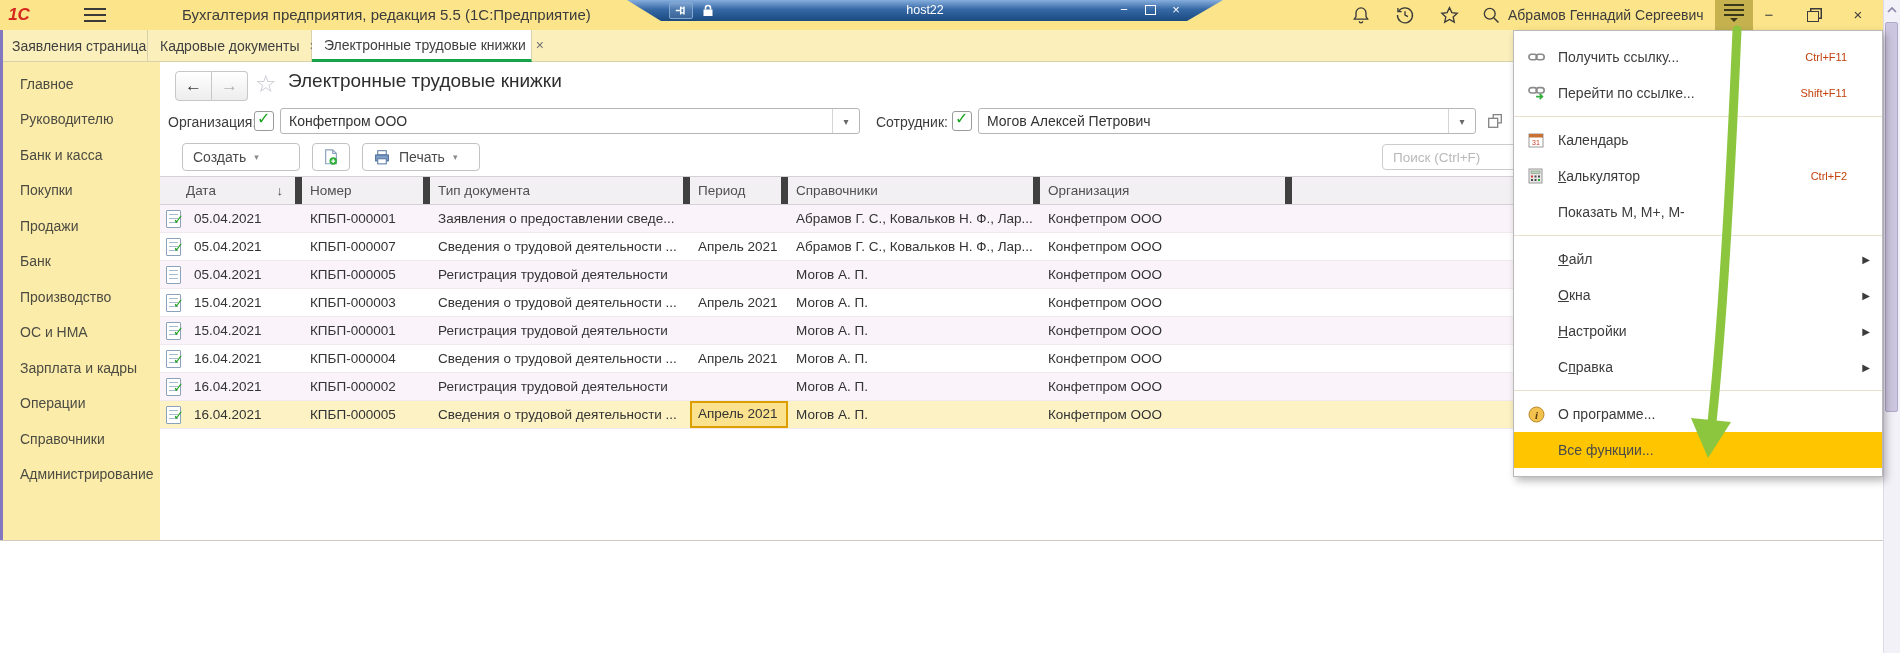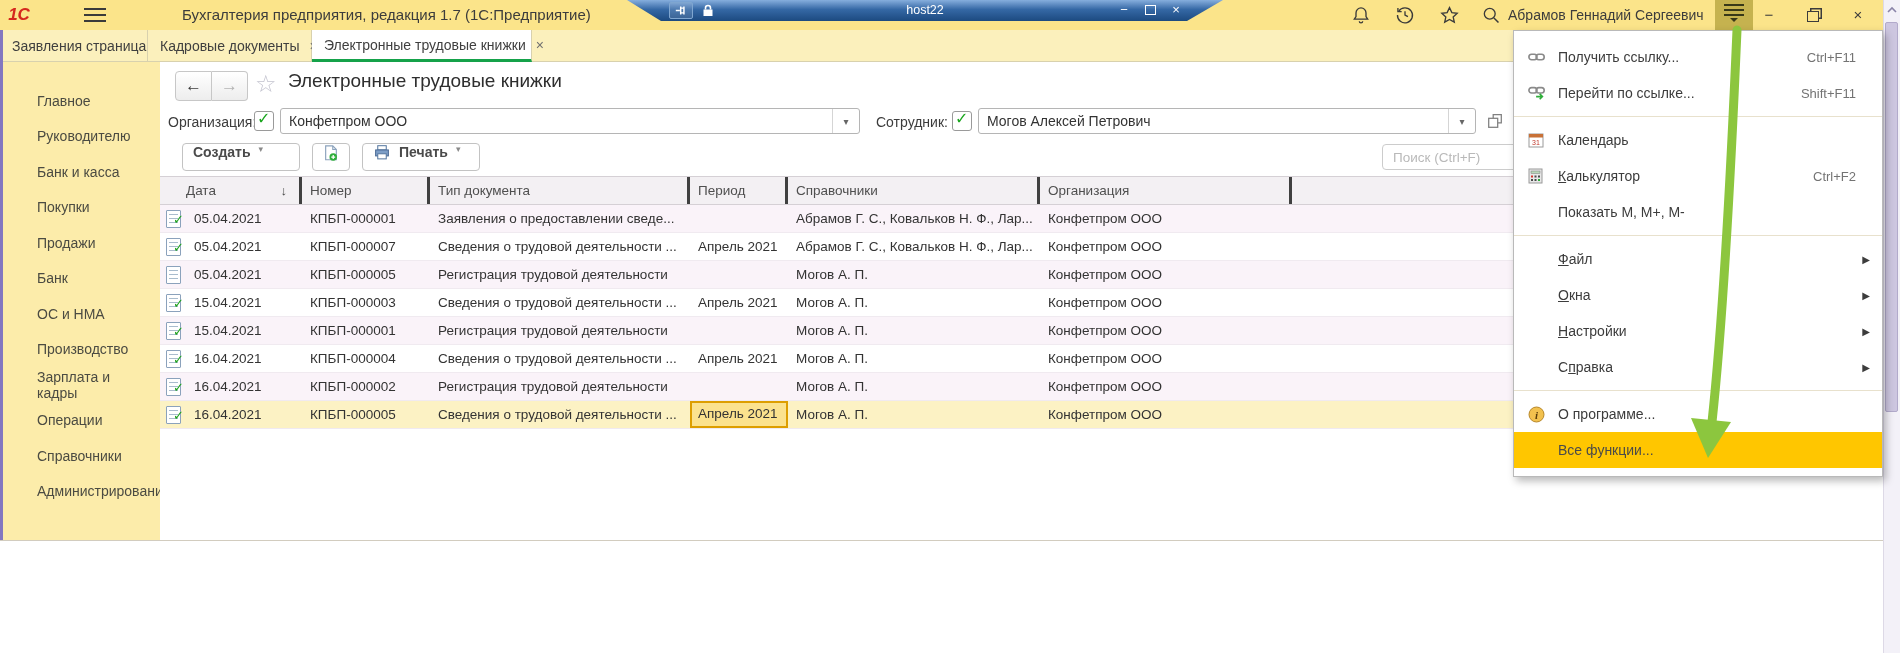--- a/index.html
+++ b/index.html
@@ -39,21 +39,21 @@
   
   .tabbar{left:0;top:30px;width:1883px;height:32px;background:#fbf0bc;border-bottom:1px solid #d8d1ae;}
   .tab{top:0;height:31px;display:flex;align-items:center;padding:0 12px;font-size:14px;color:#3f3f3f;
        border-right:1px solid #d8d1ae;cursor:pointer;white-space:nowrap;}
   .tab .x{margin-left:10px;color:#6f6f6f;font-size:14px;cursor:pointer;}
   .tab.active{background:#ffffff;border-bottom:3px solid #15a24a;height:32px;}
 
   
   .leftedge{left:0;top:30px;width:3px;height:510px;background:#8377c0;}
   .sidebar{left:3px;top:62px;width:157px;height:478px;background:#fcecaa;padding-top:4px;}
-  .sidebar ul{list-style:none;margin:17px;padding:0;}
+  .sidebar ul{list-style:none;margin:0;padding:0;}
   .sidebar li{height:35.5px;display:flex;align-items:center;padding-left:17px;font-size:14px;color:#4b4b42;cursor:pointer;}
 
   
   .content{left:160px;top:62px;width:1723px;height:478px;background:#fff;}
   .navgrp{left:15px;top:9px;display:flex;}
   .navbtn{width:35px;height:28px;border:1px solid #c7c7c7;background:linear-gradient(#ffffff,#ededed);
           display:flex;align-items:center;justify-content:center;font-size:17px;cursor:pointer;}
   .navbtn.back{border-radius:4px 0 0 4px;color:#3a3a3a;}
   .navbtn.fwd{border-radius:0 4px 4px 0;color:#b3b3b3;border-left:none;}
   .fav-star{left:95px;top:8px;font-size:24px;color:#c3c3cf;cursor:pointer;}
@@ -64,32 +64,32 @@
   .chk{top:49px;width:18px;height:18px;border:1px solid #9a9a9a;border-radius:3px;background:#fff;cursor:pointer;position:absolute;}
   .chk::after{content:"✓";position:absolute;left:2px;top:-3px;font-size:16px;font-weight:bold;color:#18a51c;}
   .combo{top:46px;height:26px;border:1px solid #b5b5b5;border-radius:3px;background:#fff;display:flex;align-items:center;}
   .combo input{flex:1;border:none;outline:none;background:transparent;font-size:14px;color:#333;padding:0 8px;
                font-family:"Liberation Sans","DejaVu Sans",sans-serif;}
   .combo .dd{width:26px;height:100%;border-left:1px solid #d5d5d5;display:flex;align-items:center;justify-content:center;
              color:#666;font-size:10px;cursor:pointer;}
   .open-ico{top:50px;width:18px;height:18px;cursor:pointer;}
 
   
-  .tbtn{top:81px;height:28px;border:1px solid #c3c3c3;border-radius:4px;background:#fff;display:flex;align-items:flex-start;
-        padding:0 10px;font-size:14px;color:#4a4a4a;cursor:pointer;white-space:nowrap;font-weight:bold;}
+  .tbtn{top:81px;height:28px;border:1px solid #c3c3c3;border-radius:4px;background:#fff;display:flex;align-items:center;
+        padding:0 10px;font-size:14px;color:#4a4a4a;cursor:pointer;white-space:nowrap;}
   .tbtn .dd{margin-left:8px;font-size:9px;color:#8a8a8a;}
   .searchbox{left:1222px;top:82px;width:150px;height:26px;border:1px solid #cccccc;border-radius:4px;background:#fff;}
   .searchbox input{width:100%;height:100%;border:none;outline:none;background:transparent;padding:0 10px;font-size:13.5px;
                    box-sizing:border-box;font-family:"Liberation Sans","DejaVu Sans",sans-serif;color:#555;}
   .searchbox input::placeholder{color:#b9b9b9;}
 
   
   .table{left:0;top:114px;width:1723px;}
   .thead{display:flex;height:27px;background:#f3f0f3;border-top:1px solid #d5d0d5;border-bottom:1px solid #d5d0d5;}
-  .hc{display:flex;align-items:center;padding:0 8px;font-size:13.5px;color:#4f4f4f;border-right:3px solid #404040;
+  .hc{display:flex;align-items:center;padding:0 8px;font-size:13.5px;color:#4f4f4f;border-right:7px solid #404040;
       box-sizing:border-box;flex-shrink:0;white-space:nowrap;overflow:hidden;position:relative;}
   .trow{display:flex;height:27px;border-bottom:1px solid #f0eaf0;align-items:center;cursor:pointer;background:#fff;}
   .trow.odd{background:#faf3f9;}
   .trow.sel{background:#fcf2c4;}
   .tc{padding:0 8px;font-size:13.5px;color:#333;box-sizing:border-box;flex-shrink:0;white-space:nowrap;overflow:hidden;
       height:27px;line-height:27px;}
   .c-icon{width:26px;padding:0 0 0 6px;display:flex;align-items:center;}
   .c-date{width:116px;}
   .c-num{width:128px;}
   .c-type{width:260px;}
@@ -107,21 +107,21 @@
                box-shadow:0 4px 0 #a9bccd,0 8px 0 #a9bccd;}
   .doc.posted::after{content:"✓";position:absolute;right:-4px;bottom:-6px;color:#1ca01c;font-size:13px;font-weight:bold;}
 
   
   .menupanel{left:1513px;top:30px;width:370px;background:#fff;border:1px solid #b9b9b9;box-shadow:3px 4px 8px rgba(0,0,0,.28);
              z-index:50;padding:8px 0;}
   .menupanel ul{list-style:none;margin:0;padding:0;}
   .mi{height:36px;display:flex;align-items:center;padding:0 12px 0 14px;cursor:pointer;}
   .mi .mic{width:30px;display:flex;align-items:center;justify-content:flex-start;}
   .mi .mlabel{flex:1;font-size:14px;color:#3c3c3c;white-space:nowrap;}
-  .mi .mshort{font-size:13px;color:#737373;margin-right:14px;}
+  .mi .mshort{font-size:11px;color:#c2410c;margin-right:23px;}
   .mi .marrow{font-size:10px;color:#3c3c3c;}
   .msep{height:1px;background:#e8e1cd;margin:5px 0;}
   .mi.highlight{background:#ffc600;margin:0;padding-left:14px;}
   .mi.highlight .mlabel{color:#4a4a4a;}
 
   
   .garrow{left:0;top:0;width:1900px;height:653px;z-index:60;pointer-events:none;}
 
   
   .vscroll{left:1883px;top:0;width:17px;height:653px;background:#f3f1f8;border-left:1px solid #ddd9e6;}
@@ -131,21 +131,21 @@
   .bottomline{left:0;top:540px;width:1883px;height:1px;background:#d2ccbf;}
 </style>
 </head>
 <body>
 
 <div class="abs titlebar">
   <div class="abs logo1c">1С</div>
   <div class="abs burger-btn">
       <span class="blines"></span>
     </div>
-  <div class="abs apptitle">Бухгалтерия предприятия, редакция 1.7  (1С:Предприятие)</div>
+  <div class="abs apptitle">Бухгалтерия предприятия, редакция 5.5  (1С:Предприятие)</div>
 
   <div class="abs tb-ico" style="left:1348px;">
     <svg width="20" height="20" viewBox="0 0 24 24">
         <path d="M12 3.5a6 6 0 0 0-6 6v4.5L4 17h16l-2-3V9.5a6 6 0 0 0-6-6z" fill="none" stroke="#3a3a3a" stroke-width="1.6"></path>
         <path d="M10 19.5a2 2 0 0 0 4 0" fill="none" stroke="#3a3a3a" stroke-width="1.6"></path>
       </svg>
   </div>
   <div class="abs tb-ico" style="left:1392px;">
     <svg width="20" height="20" viewBox="0 0 24 24">
         <path d="M4.5 7.5A9 9 0 1 1 3 12" fill="none" stroke="#3a3a3a" stroke-width="1.6"></path>
@@ -211,22 +211,22 @@
 <div class="abs leftedge"></div>
 
 <div class="abs sidebar">
   <ul>
     <li>Главное</li>
     <li>Руководителю</li>
     <li>Банк и касса</li>
     <li>Покупки</li>
     <li>Продажи</li>
     <li>Банк</li>
+    <li>Производство</li>
     <li>ОС и НМА</li>
-    <li>Производство</li>
     <li>Зарплата и кадры</li>
     <li>Операции</li>
     <li>Справочники</li>
     <li>Администрирование</li>
   </ul>
 </div>
 
 <div class="abs content">
   <div class="abs navgrp">
     <div class="navbtn back">

